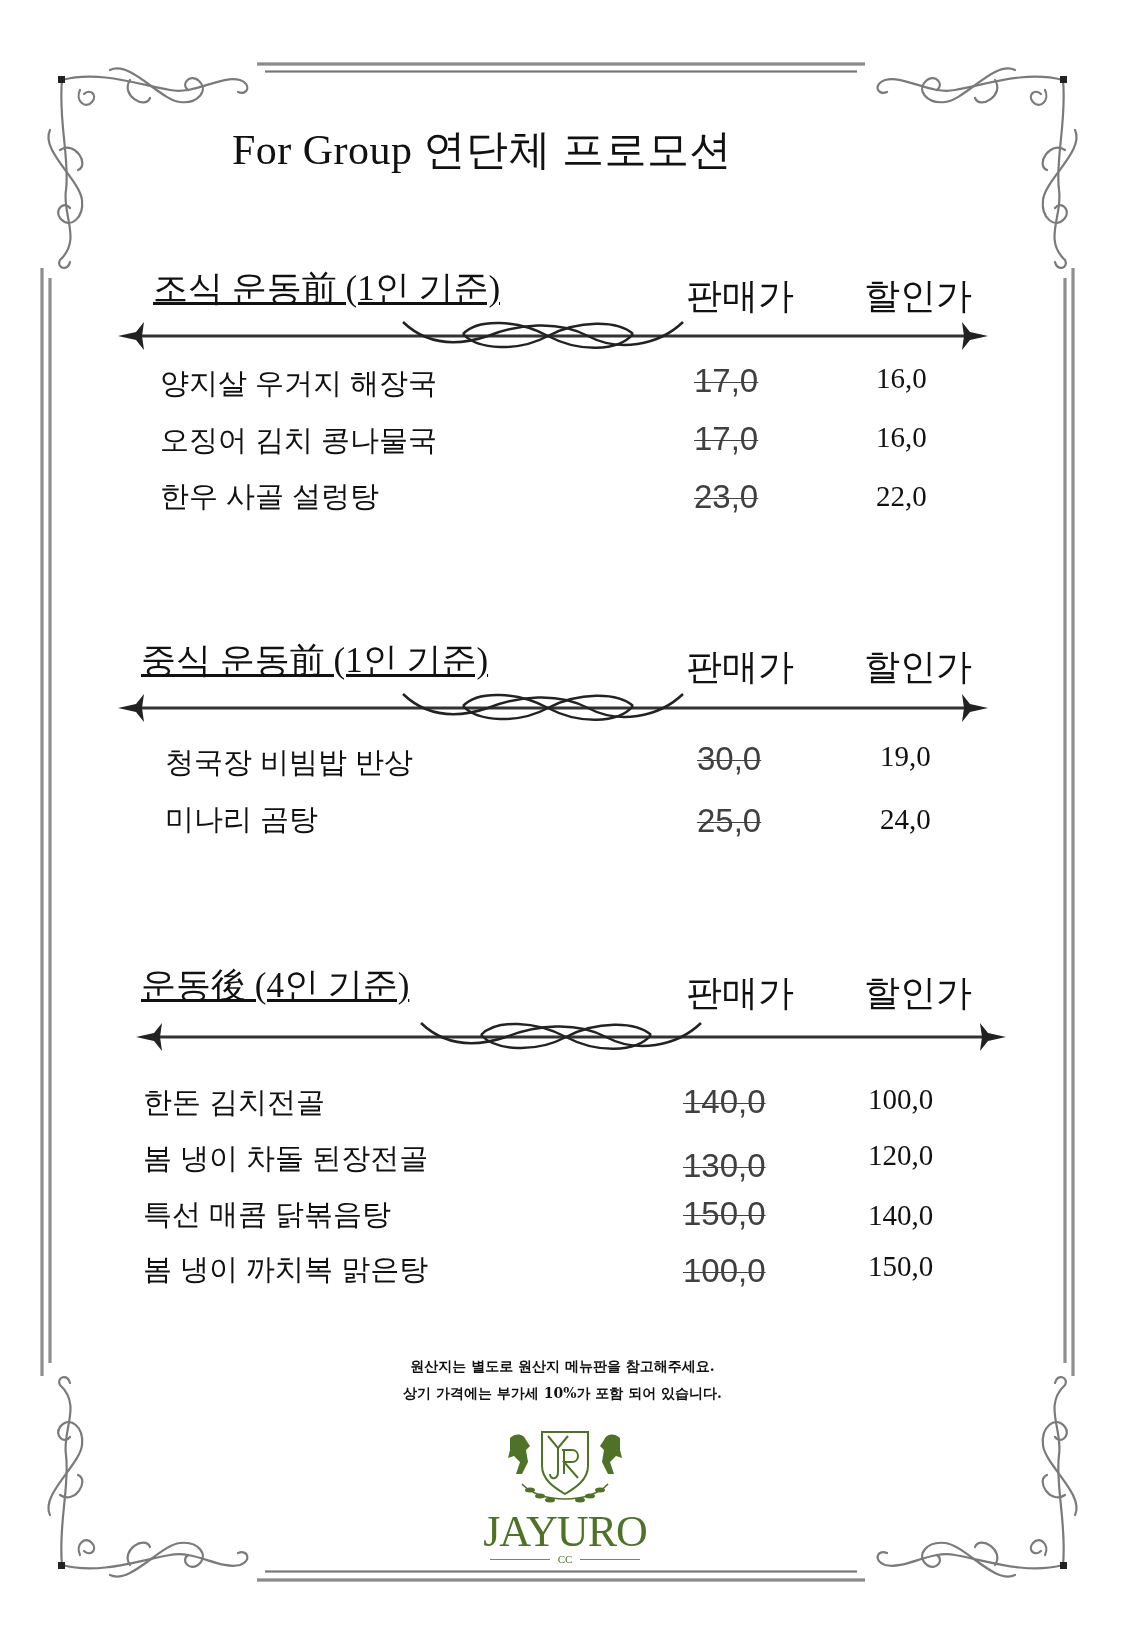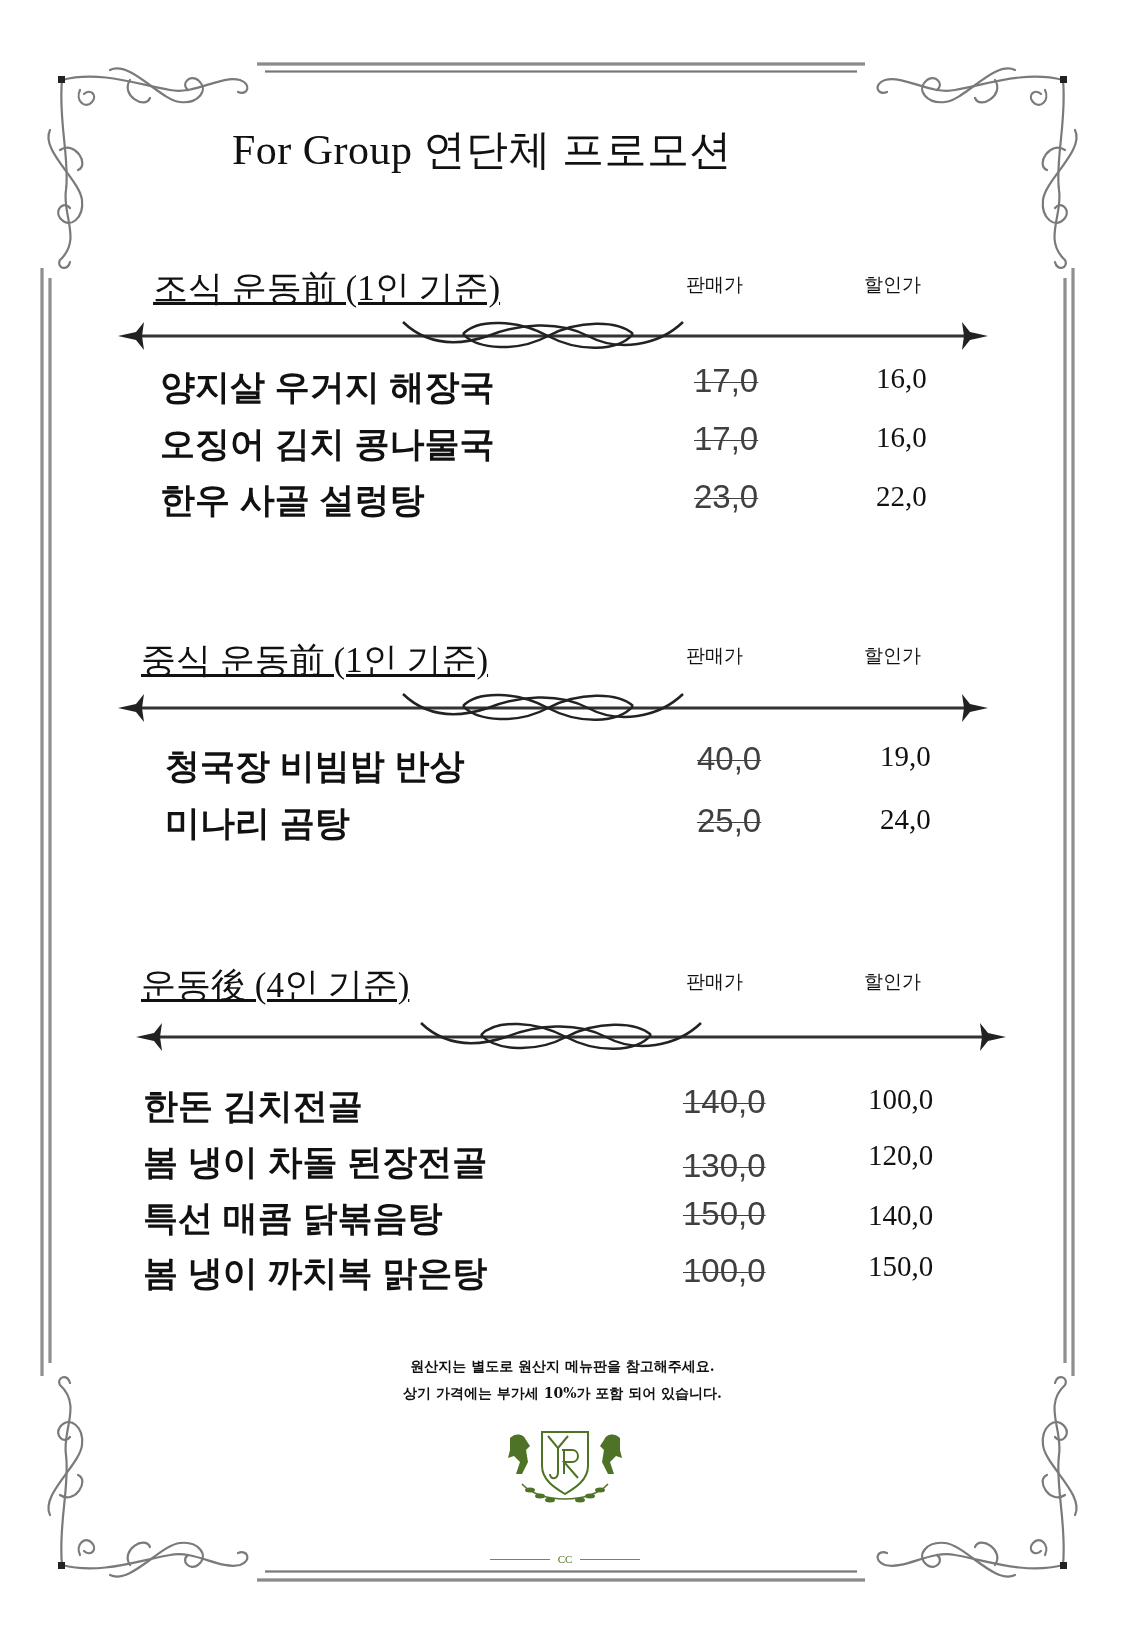--- a/index.html
+++ b/index.html
@@ -4,23 +4,23 @@
 <style>
   html, body { margin: 0; padding: 0; background: #ffffff; }
   body { width: 1125px; height: 1625px; position: relative; overflow: hidden;
          font-family: "DejaVu Serif", "Liberation Serif", serif; color: #111; }
   .hline { position: absolute; height: 4px; background: linear-gradient(#c8c8c8, #777 50%, #c8c8c8); }
   .vline { position: absolute; width: 4px; background: linear-gradient(90deg, #cfcfcf, #7a7a7a 50%, #cfcfcf); }
   .corner { position: absolute; width: 230px; height: 230px; }
   .title { position: absolute; top: 122px; left: 0; width: 964px; text-align: center;
            font-size: 42px; font-family: "Liberation Serif", "DejaVu Serif", serif; letter-spacing: 0.5px; }
   .sec-title { position: absolute; font-size: 35px; font-family: "Liberation Serif", "DejaVu Serif", serif; white-space: nowrap; text-decoration: underline; }
-  .col-head { position: absolute; font-size: 19px; font-family: Liberation Serif, serif; white-space: nowrap; }
+  .col-head { position: absolute; font-size: 36px; font-family: Liberation Serif, serif; white-space: nowrap; }
   .divider { position: absolute; height: 40px; }
-  .item-name { position: absolute; font-size: 35px; font-family: "Liberation Sans", "DejaVu Sans", sans-serif; font-weight: bold; white-space: nowrap; }
+  .item-name { position: absolute; font-size: 29px; font-family: "Liberation Sans", "DejaVu Sans", sans-serif; font-weight: normal; white-space: nowrap; }
   .price-orig { position: absolute; font-size: 33px; color: #404040; text-decoration: line-through; text-decoration-thickness: 1px;
                 font-family: Liberation Sans, sans-serif; white-space: nowrap; }
   .price-disc { position: absolute; font-size: 29px; color: #111; font-family: "Liberation Serif", "DejaVu Serif", serif; white-space: nowrap; }
   .footer-note { position: absolute; left: 0; width: 1125px; text-align: center; font-size: 14px;
                  font-family: "DejaVu Serif", "Liberation Serif", serif; font-weight: bold; }
   .logo { position: absolute; left: 470px; top: 1428px; width: 190px; height: 140px; }
   .logo-word { position: absolute; left: 0; width: 190px; top: 78px; text-align: center; font-size: 44px; color: #4f7326;
                font-family: "Liberation Serif", "DejaVu Serif", serif; letter-spacing: -1px; }
   .logo-cc { position: absolute; left: 0; width: 190px; top: 125px; text-align: center; font-size: 11px; color: #4f7326;
              font-family: "Liberation Serif", serif; }
@@ -130,21 +130,21 @@
     <path d="M0 20 L18 16 L26 6 L24 20 L26 34 L18 24 Z" fill="#222"></path>
     <path d="M870 20 L852 16 L844 6 L846 20 L844 34 L852 24 Z" fill="#222"></path>
     <g fill="none" stroke="#222" stroke-width="2.5">
       <path d="M285 6 C310 30,340 30,370 20 C400 8,440 4,470 20 C500 36,540 30,565 6"></path>
       <path d="M345 18 C360 2,400 4,430 20 C460 36,500 36,515 18"></path>
       <path d="M345 18 C360 34,400 36,430 20 C460 4,500 4,515 18"></path>
     </g>
   </svg>
   <div>
     <div class="item-name" style="left:165px; top:743px;">청국장 비빔밥 반상</div>
-    <div class="price-orig" style="left:697px; top:740px;">40,0</div>
+    <div class="price-orig" style="left:697px; top:740px;">30,0</div>
     <div class="price-disc" style="left:880px; top:740px;">19,0</div>
   </div>
   <div>
     <div class="item-name" style="left:165px; top:800px;">미나리 곰탕</div>
     <div class="price-orig" style="left:697px; top:802px;">25,0</div>
     <div class="price-disc" style="left:880px; top:803px;">24,0</div>
   </div>
 </div>
 
 <div>
@@ -200,16 +200,17 @@
       <path d="M120 10 C114 4,106 6,104 12 L100 18 L104 22 L102 34 L108 46 L114 46 L110 34 L116 28 L122 30 L120 22 Z"></path>
       <ellipse cx="30" cy="62" rx="5" ry="2.5"></ellipse>
         <ellipse cx="40" cy="68" rx="5" ry="2.5"></ellipse>
         <ellipse cx="50" cy="72" rx="5" ry="2.5"></ellipse>
       <ellipse cx="100" cy="62" rx="5" ry="2.5"></ellipse>
         <ellipse cx="90" cy="68" rx="5" ry="2.5"></ellipse>
         <ellipse cx="80" cy="72" rx="5" ry="2.5"></ellipse>
     </g>
     <path d="M22 56 C40 76,90 76,108 56" fill="none" stroke="#4f7326" stroke-width="1.5"></path>
   </svg>
+  <div class="logo-word">JAYURO</div>
   <div class="logo-cc-line" style="left:20px;"></div>
   <div class="logo-cc">CC</div>
   <div class="logo-cc-line" style="left:110px;"></div>
 </div>
 
 </body></html>

